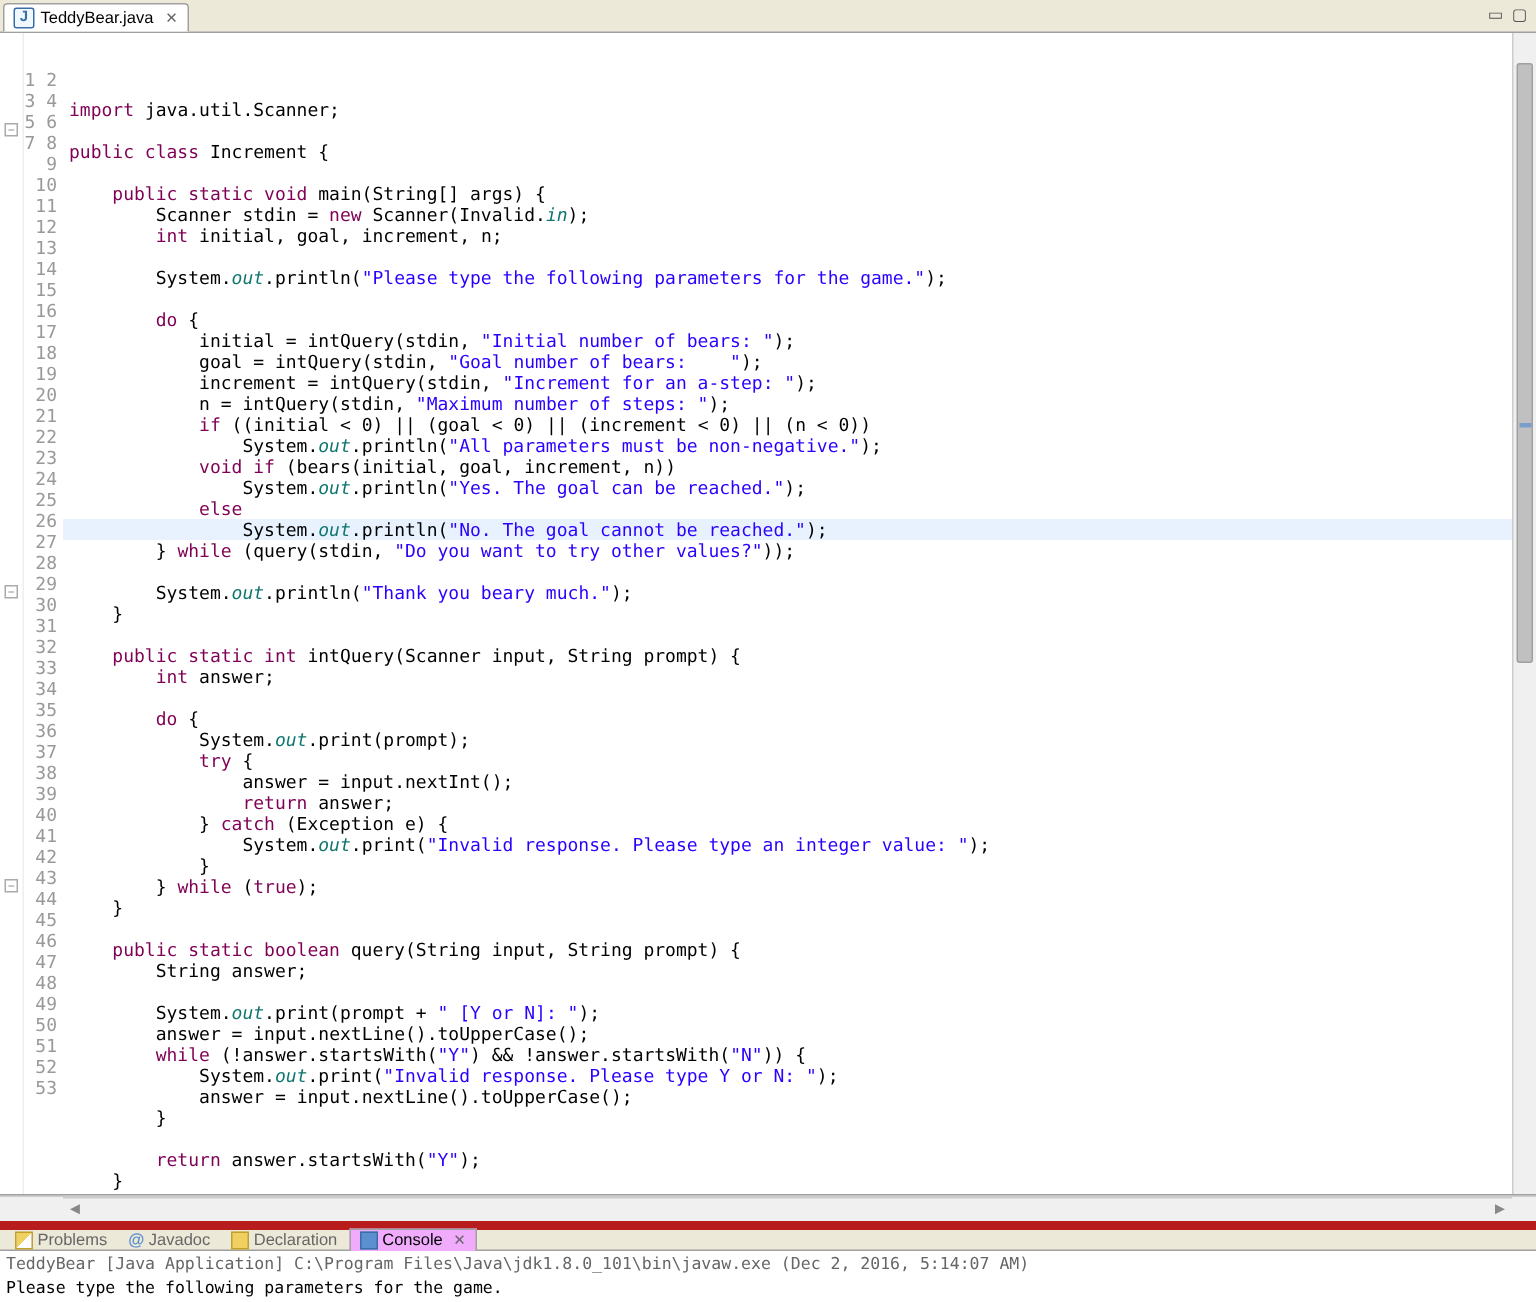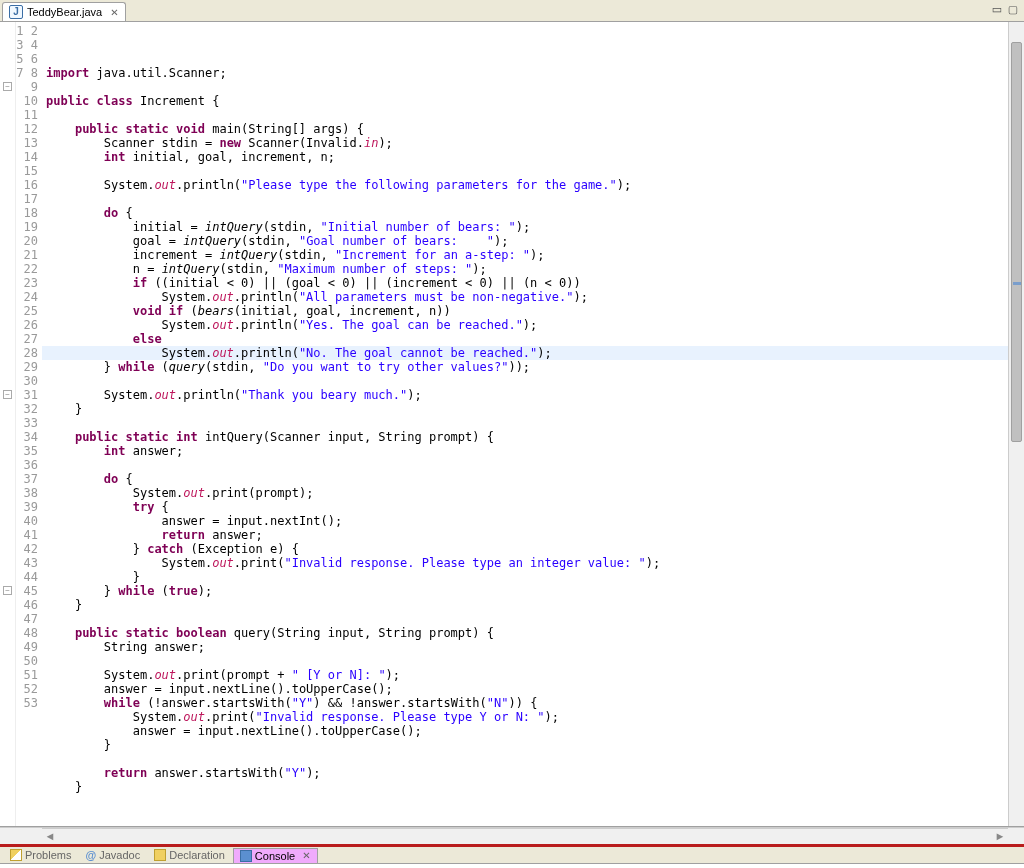--- a/index.html
+++ b/index.html
@@ -5,46 +5,46 @@
 * { margin: 0; padding: 0; box-sizing: border-box; }
 body { font-family: "Segoe UI", Tahoma, sans-serif; font-size: 11px; background: #fff; width: 1024px; height: 868px; overflow: hidden; display: flex; flex-direction: column; }
 .tab-bar { background: #ece9d8; border-bottom: 1px solid #a0a0a0; height: 22px; display: flex; align-items: flex-end; position: relative; }
 .tab { background: #fff; border: 1px solid #a0a0a0; border-bottom: none; border-top-left-radius: 3px; border-top-right-radius: 3px; padding: 2px 6px; display: flex; align-items: center; gap: 4px; margin-left: 2px; font-size: 11px; }
 .tab .j-icon { width: 14px; height: 14px; display: inline-flex; align-items: center; justify-content: center; color: #3b6ea5; font-weight: bold; font-size: 10px; border: 1px solid #3b6ea5; border-radius: 2px; background: #f0f8ff; line-height: 1; }
 .tab .close-x { color: #666; font-size: 10px; margin-left: 4px; cursor: pointer; }
 .win-controls { position: absolute; right: 4px; top: 2px; display: flex; gap: 2px; }
 .win-controls span { width: 14px; height: 14px; display: inline-flex; align-items: center; justify-content: center; color: #555; font-size: 11px; cursor: pointer; }
 .editor-area { flex: 1; display: flex; overflow: hidden; border-bottom: 1px solid #a0a0a0; position: relative; }
 .gutter-marks { width: 16px; background: #fff; border-right: 1px solid #eee; }
-.line-numbers { width: 26px; background: #fff; text-align: right; color: #999; font-family: Consolas, monospace; font-size: 12px; line-height: 14px; padding-top: 2px; padding-right: 4px; user-select: none; }
+.line-numbers { width: 26px; background: #fff; text-align: right; color: #999; font-family: Consolas, monospace; font-size: 12px; line-height: 14px; padding-top: 2px; padding-right: 4px; user-select: none; margin-top: 22px; }
 .code { flex: 1; font-family: Consolas, monospace; font-size: 12px; line-height: 14px; padding-top: 2px; padding-left: 4px; white-space: pre; overflow: hidden; position: relative; }
 .hl-line { position: absolute; left: 0; right: 0; height: 14px; background: #e8f2fe; z-index: 0; }
 .code-inner { position: relative; z-index: 1; }
 .scrollbar-v { width: 16px; background: #f0f0f0; border-left: 1px solid #ccc; position: relative; }
 .scrollbar-v .thumb { position: absolute; left: 2px; right: 2px; top: 20px; height: 400px; background: #c0c0c0; border: 1px solid #a0a0a0; border-radius: 2px; }
 .scrollbar-v .mark { position: absolute; left: 4px; width: 8px; height: 3px; background: #7a9ecc; }
 .scrollbar-h { height: 16px; background: #f0f0f0; border-top: 1px solid #ccc; margin: 0 16px 0 42px; position: relative; }
 .scrollbar-h .arrow { position: absolute; width: 16px; height: 14px; top: 0; display: flex; align-items: center; justify-content: center; color: #888; }
 .scrollbar-h .arrow.left { left: 0; }
 .scrollbar-h .arrow.right { right: 0; }
-.bottom-tabs { height: 20px; background: #ece9d8; border-top: 3px solid #b91c1c; border-bottom: 1px solid #a0a0a0; display: flex; align-items: center; padding-left: 4px; gap: 2px; font-size: 11px; }
+.bottom-tabs { height: 20px; background: #ece9d8; border-top: 6px solid #b91c1c; border-bottom: 1px solid #a0a0a0; display: flex; align-items: center; padding-left: 4px; gap: 2px; font-size: 11px; }
 .btab { padding: 1px 6px; color: #666; display: flex; align-items: center; gap: 3px; }
 .btab.active { background: #f0abfc; border: 1px solid #a0a0a0; border-bottom: none; color: #000; }
 .btab .ic { width: 12px; height: 12px; display: inline-block; }
 .ic-problems { background: linear-gradient(135deg, #f0d060 50%, #fff 50%); border: 1px solid #c0a030; }
 .ic-at { color: #5b8fd0; font-weight: bold; }
 .ic-decl { background: #f0d060; border: 1px solid #c0a030; }
 .ic-console { background: #5b8fd0; border: 1px solid #3b6ea5; }
 .btab .close-x { color: #666; font-size: 10px; margin-left: 4px; }
 .console-area { flex: 0 0 auto; padding: 2px 4px; font-family: Consolas, monospace; font-size: 11px; line-height: 14px; }
 .console-title { color: #666; font-size: 11px; padding-bottom: 2px; }
-.kw { color: #7f0055; font-weight: bold; }
+.kw { color: #7f0055; font-weight: normal; }
 .str { color: #2a00ff; }
-.fld { color: #be185d; font-style: italic; }
-.mth { font-style: italic; }
+.fld { color: #0f766e; font-style: italic; }
+.mth { }
 .fold { position: absolute; left: 3px; width: 9px; height: 9px; border: 1px solid #aaa; font-size: 8px; line-height: 7px; text-align: center; color: #888; background: #fff; }
 </style>
 </head>
 <body>
 
 <div class="tab-bar">
   <div class="tab">
     <span class="j-icon">J</span>
     <span>TeddyBear.java</span>
     <span class="close-x">✕</span>
@@ -200,13 +200,15 @@
     <span>Declaration</span>
   </div>
   <div class="btab active">
     <span class="ic ic-console"></span>
     <span>Console</span>
     <span class="close-x">✕</span>
   </div>
 </div>
 
 <div class="console-area">
+  <div class="console-title">TeddyBear [Java Application] C:\Program Files\Java\jdk1.8.0_101\bin\javaw.exe (Dec 2, 2016, 5:14:07 AM)</div>
+  <div>Please type the following parameters for the game.</div>
 </div>
 
 </body></html>

